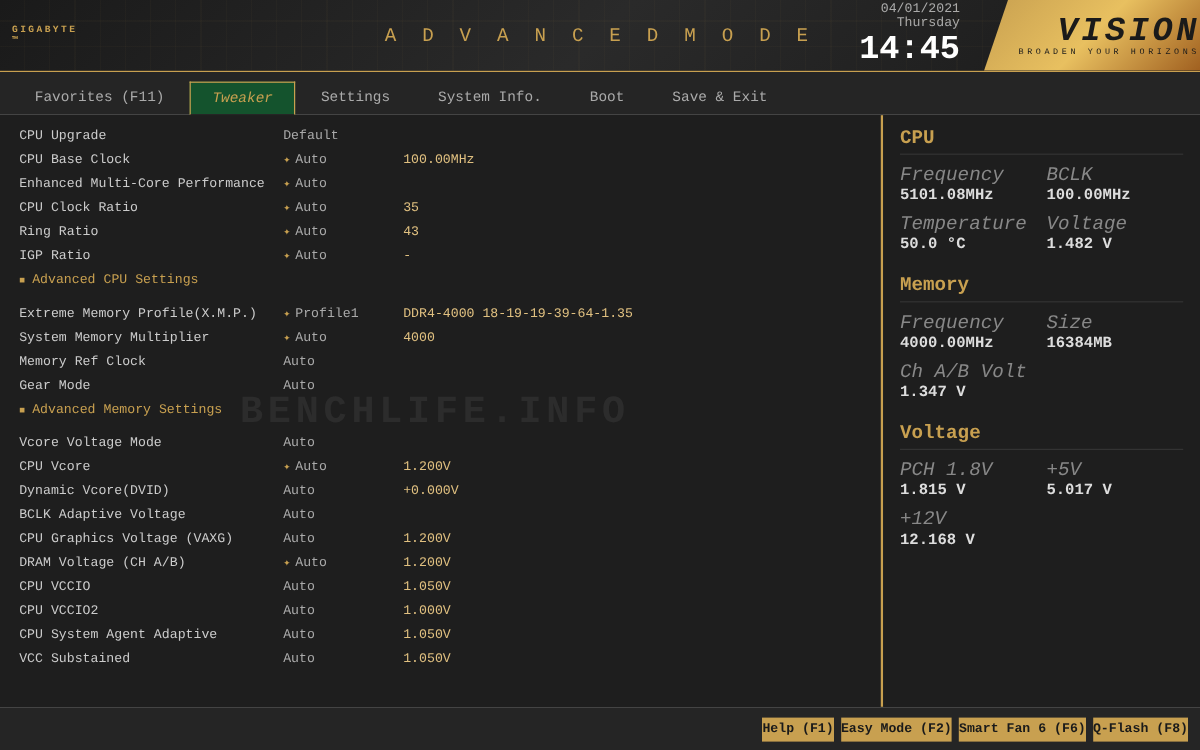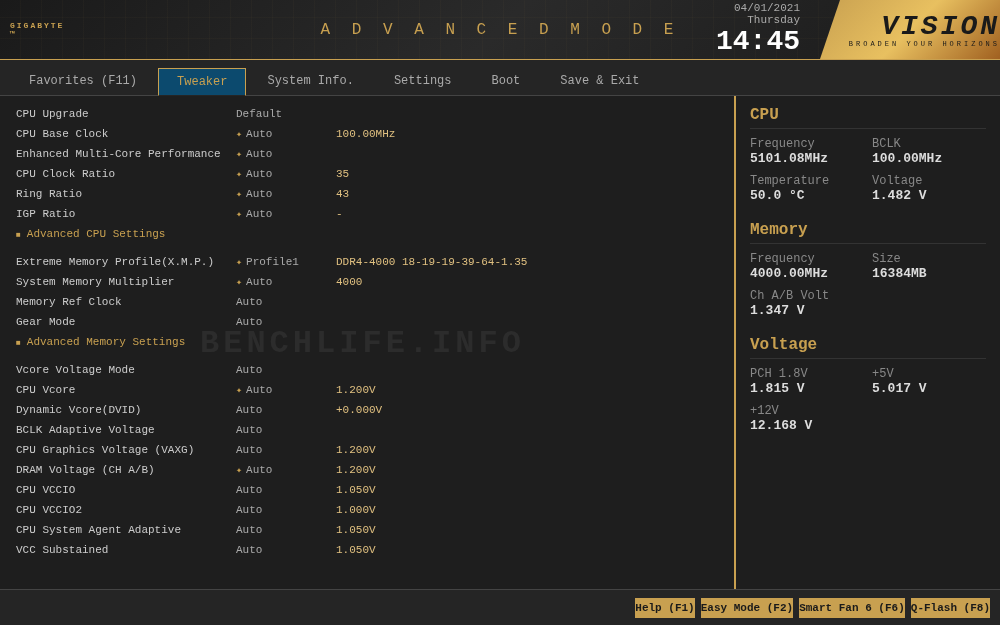--- a/index.html
+++ b/index.html
@@ -109,22 +109,23 @@
       color: #aaa;
       cursor: pointer;
       border: 1px solid transparent;
       margin-right: 2px;
       background: transparent;
     }
     .nav-tab.active {
       color: #c8a050;
       border: 1px solid #c8a050;
       border-bottom: 1px solid #252525;
-      background: #0c4a6e;
+      background: #14532d;
       margin-bottom: -1px;
+      font-style: italic;
     }
 
     
     .main-content {
       display: flex;
       height: calc(625px - 96px - 36px);
     }
 
     
     .left-panel {
@@ -217,22 +218,23 @@
       margin-bottom: 8px;
       border-bottom: 1px solid #333;
       padding-bottom: 4px;
     }
     .info-grid {
       display: grid;
       grid-template-columns: 1fr 1fr;
       gap: 4px 8px;
     }
     .info-label {
-      font-size: 12px;
+      font-size: 16px;
       color: #888;
+      font-style: italic;
     }
     .info-value {
       font-size: 13px;
       color: #ddd;
       font-weight: bold;
     }
     .info-item {
       margin-bottom: 4px;
     }
     .info-full {
@@ -281,22 +283,22 @@
   </div>
   <div class="vision-logo">
     <div class="vision-text">VISION</div>
     <div class="vision-sub">BROADEN YOUR HORIZONS</div>
   </div>
 </div>
 
 <div class="nav-tabs">
   <div class="nav-tab">Favorites (F11)</div>
   <div class="nav-tab active">Tweaker</div>
+  <div class="nav-tab">Settings</div>
   <div class="nav-tab">System Info.</div>
-  <div class="nav-tab">Settings</div>
   <div class="nav-tab">Boot</div>
   <div class="nav-tab">Save &amp; Exit</div>
 </div>
 
 <div class="main-content" style="position:relative;">
 
   <div class="left-panel">
 
     <div class="watermark">BENCHLIFE.INFO</div>
 

